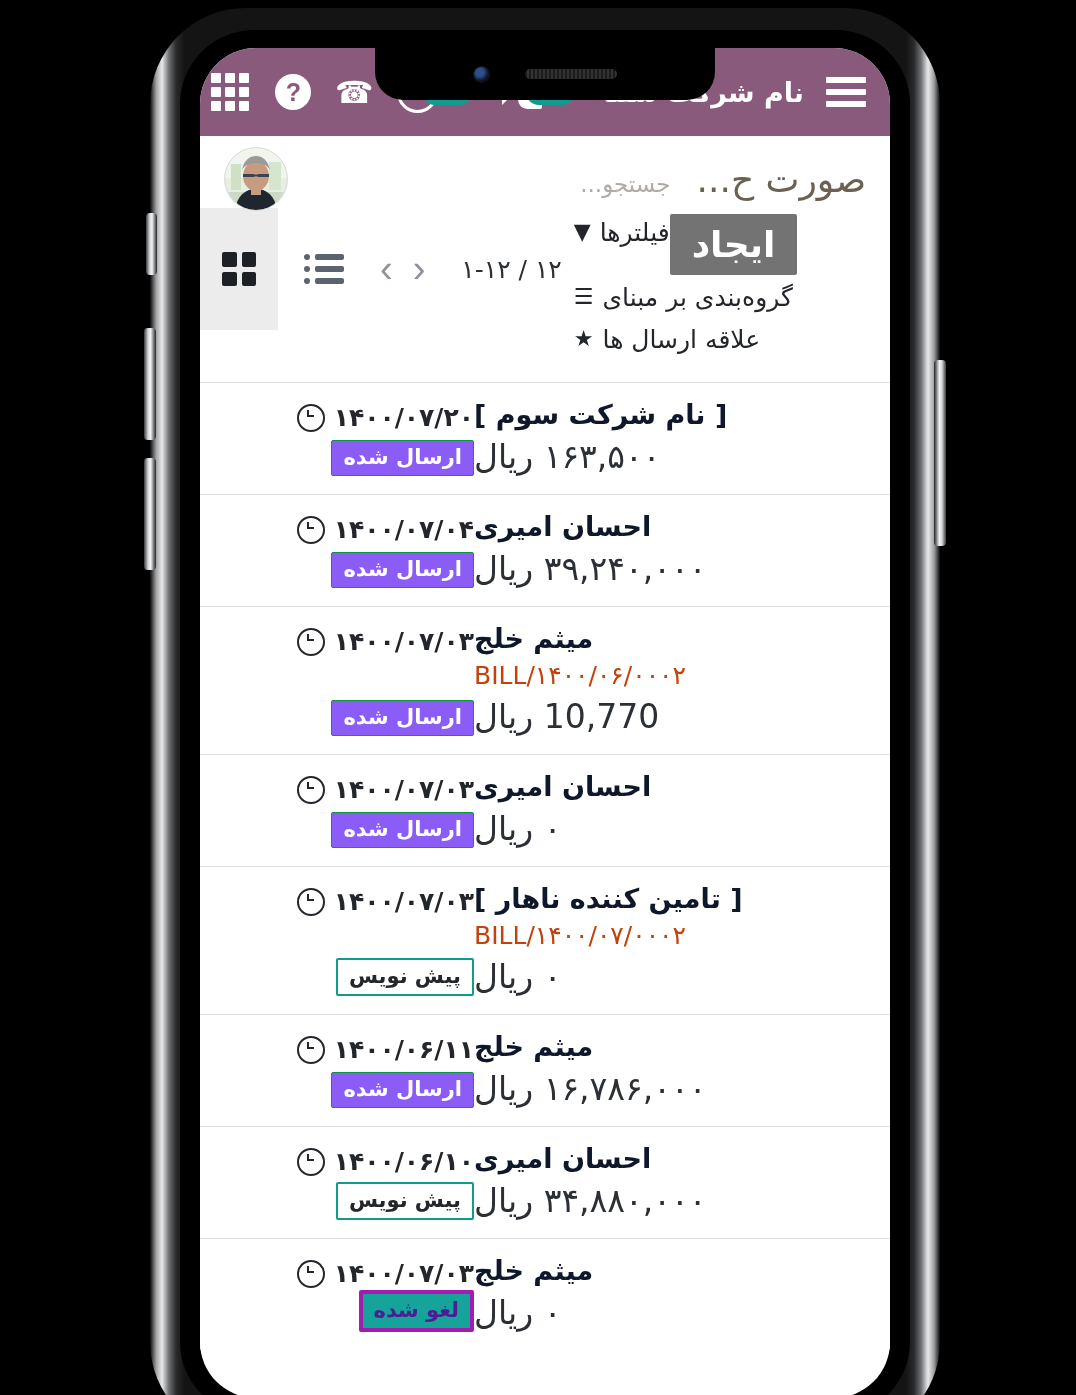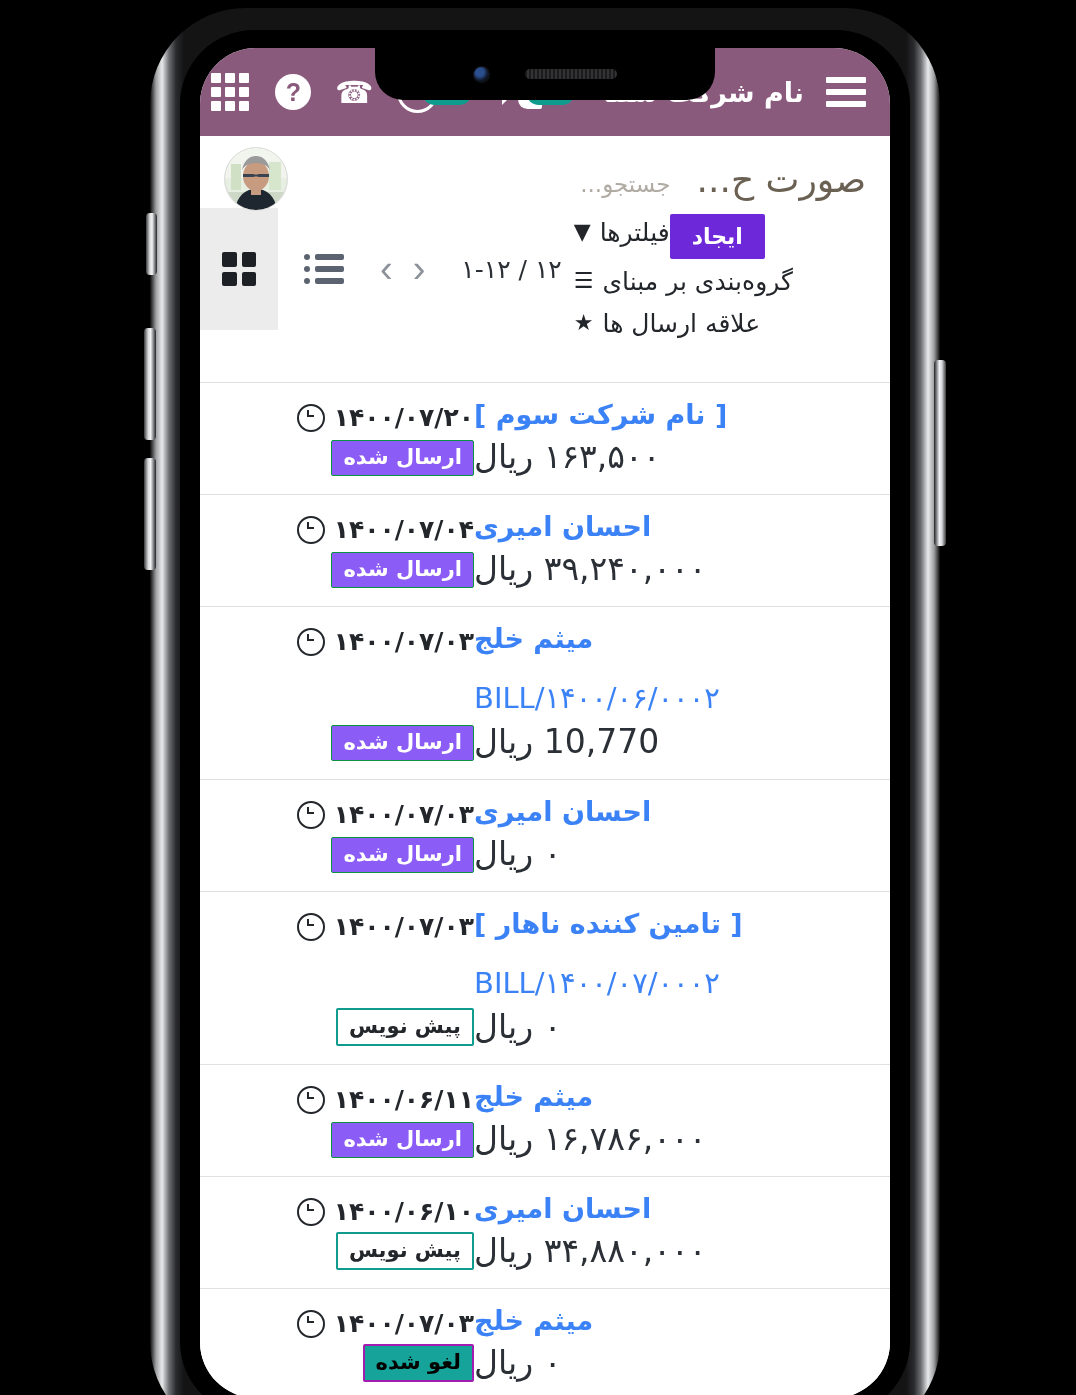--- a/index.html
+++ b/index.html
@@ -190,22 +190,22 @@
     padding-top:4px;
     gap:2px;
   }
   .filter-line{
     display:flex;align-items:center;gap:9px;
     font-size:25px;color:#22252a;white-space:nowrap;
     height:40px;
   }
   .filter-line .fl-ico{font-size:22px;line-height:1;color:#22252a;}
   .btn-create{
-    background:#6d28d9;color:#fff;
-    font-size:22px;font-weight:600;
+    background:#737373;color:#fff;
+    font-size:36px;font-weight:600;
     padding:10px 22px;
     border:none;border-radius:2px;
     cursor:pointer;
     align-self:flex-start;
     margin:2px 0 0 0;
     white-space:nowrap;
     font-family:inherit;
     text-align:center;
   }
   .create-wrap{display:flex;align-items:flex-start;margin-right:12px;}
@@ -250,26 +250,26 @@
     display:flex;
     padding:16px 24px 18px;
     box-sizing:border-box;
   }
   .row-main{
     flex:1 1 auto;
     display:flex;flex-direction:column;align-items:flex-end;
     gap:7px;
   }
   .row-title{
-    font-size:27px;font-weight:700;color:#3b82f6;
+    font-size:27px;font-weight:700;color:#0f172a;
     white-space:nowrap;
   }
   .row-ref{
-    font-size:29px;color:#3b82f6;white-space:nowrap;
-    direction:rtl;unicode-bidi:plaintext;margin-top:20px;
+    font-size:25px;color:#c2410c;white-space:nowrap;
+    direction:rtl;unicode-bidi:plaintext;
   }
   .row-amount{
     font-size:33px;color:#2b2f36;white-space:nowrap;
   }
   .row-side{
     flex:none;
     display:flex;flex-direction:column;align-items:flex-start;
     justify-content:space-between;
     min-width:250px;
     padding-top:4px;
@@ -286,21 +286,21 @@
   .clock-sm:after{content:"";position:absolute;left:9px;top:9px;width:6px;height:2px;background:#23262b;}
   .badge{
     font-size:21px;font-weight:700;
     padding:4px 11px 5px;
     border-radius:2px;line-height:1.2;
     white-space:nowrap;display:inline-block;
     margin-top:auto;
   }
   .badge.posted{background:#8b5cf6;color:#fff;border:1px solid #0a9442;}
   .badge.draft{background:#fff;color:#23262b;border:2px solid #0f9b8e;}
-  .badge.cancel{background:#15a39a;color:#000000;border:2px solid #a21caf;}
+  .badge.cancel{background:#15a39a;color:#4c1d95;border:4px solid #a21caf;}
 </style>
 </head>
 <body>
 
 <div class="phone-wrap">
   <div class="frame-outer"></div>
   <div class="frame-inner"></div>
 
   <div class="btn-side btn-mute"></div>
   <div class="btn-side btn-volup"></div>

